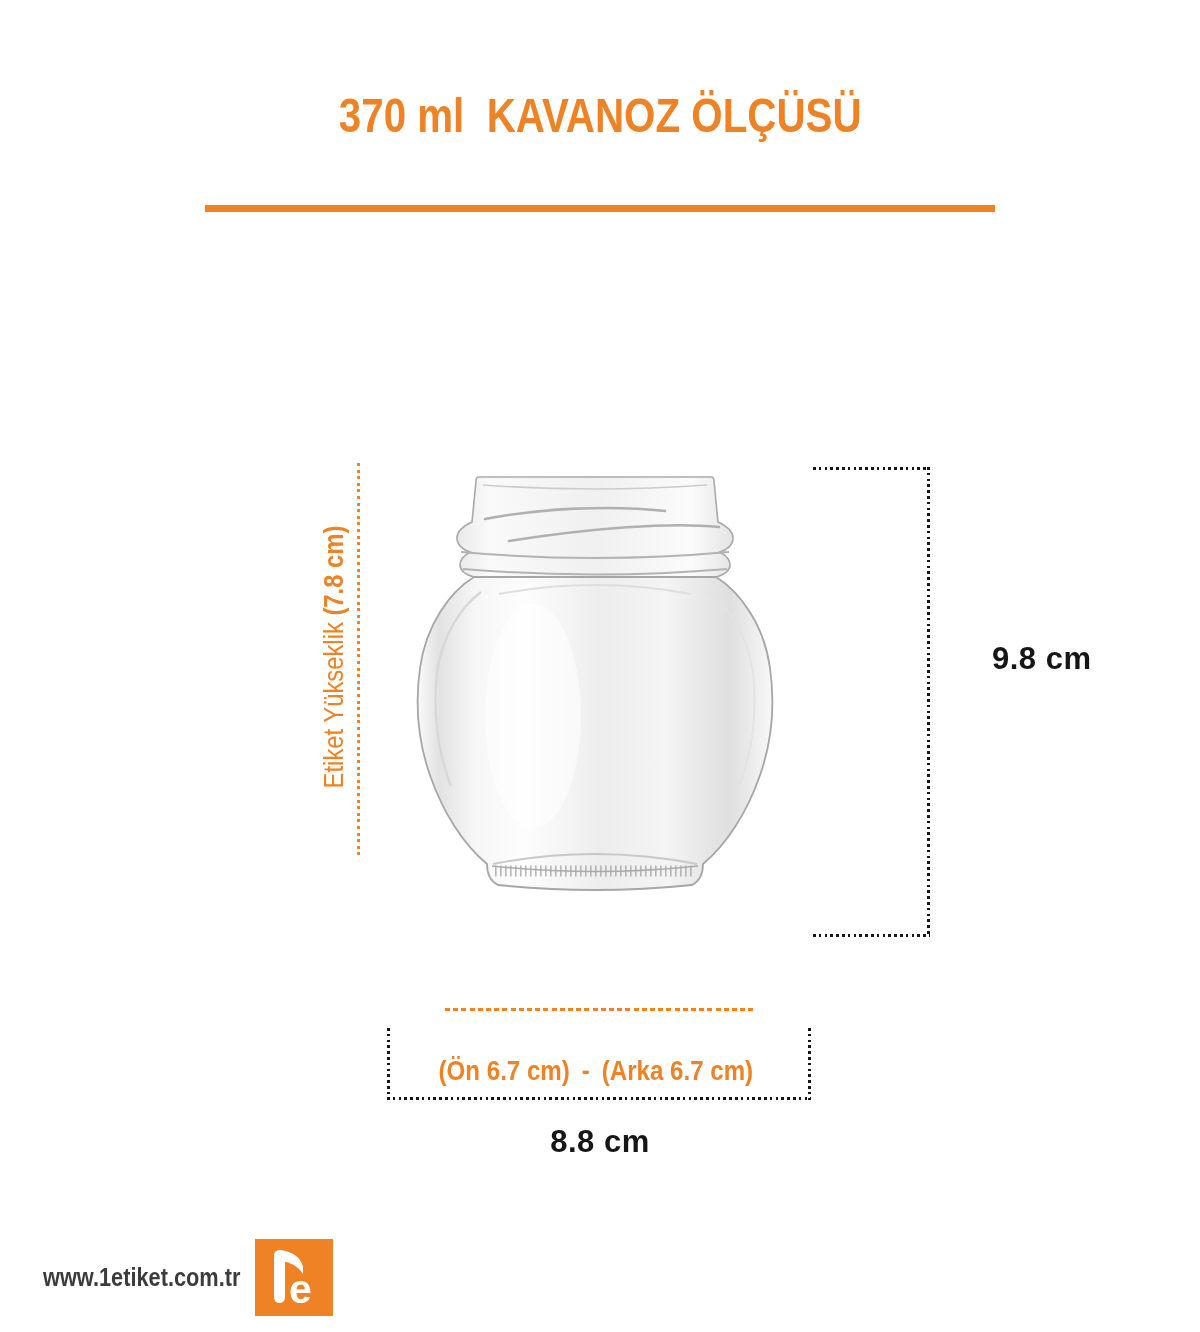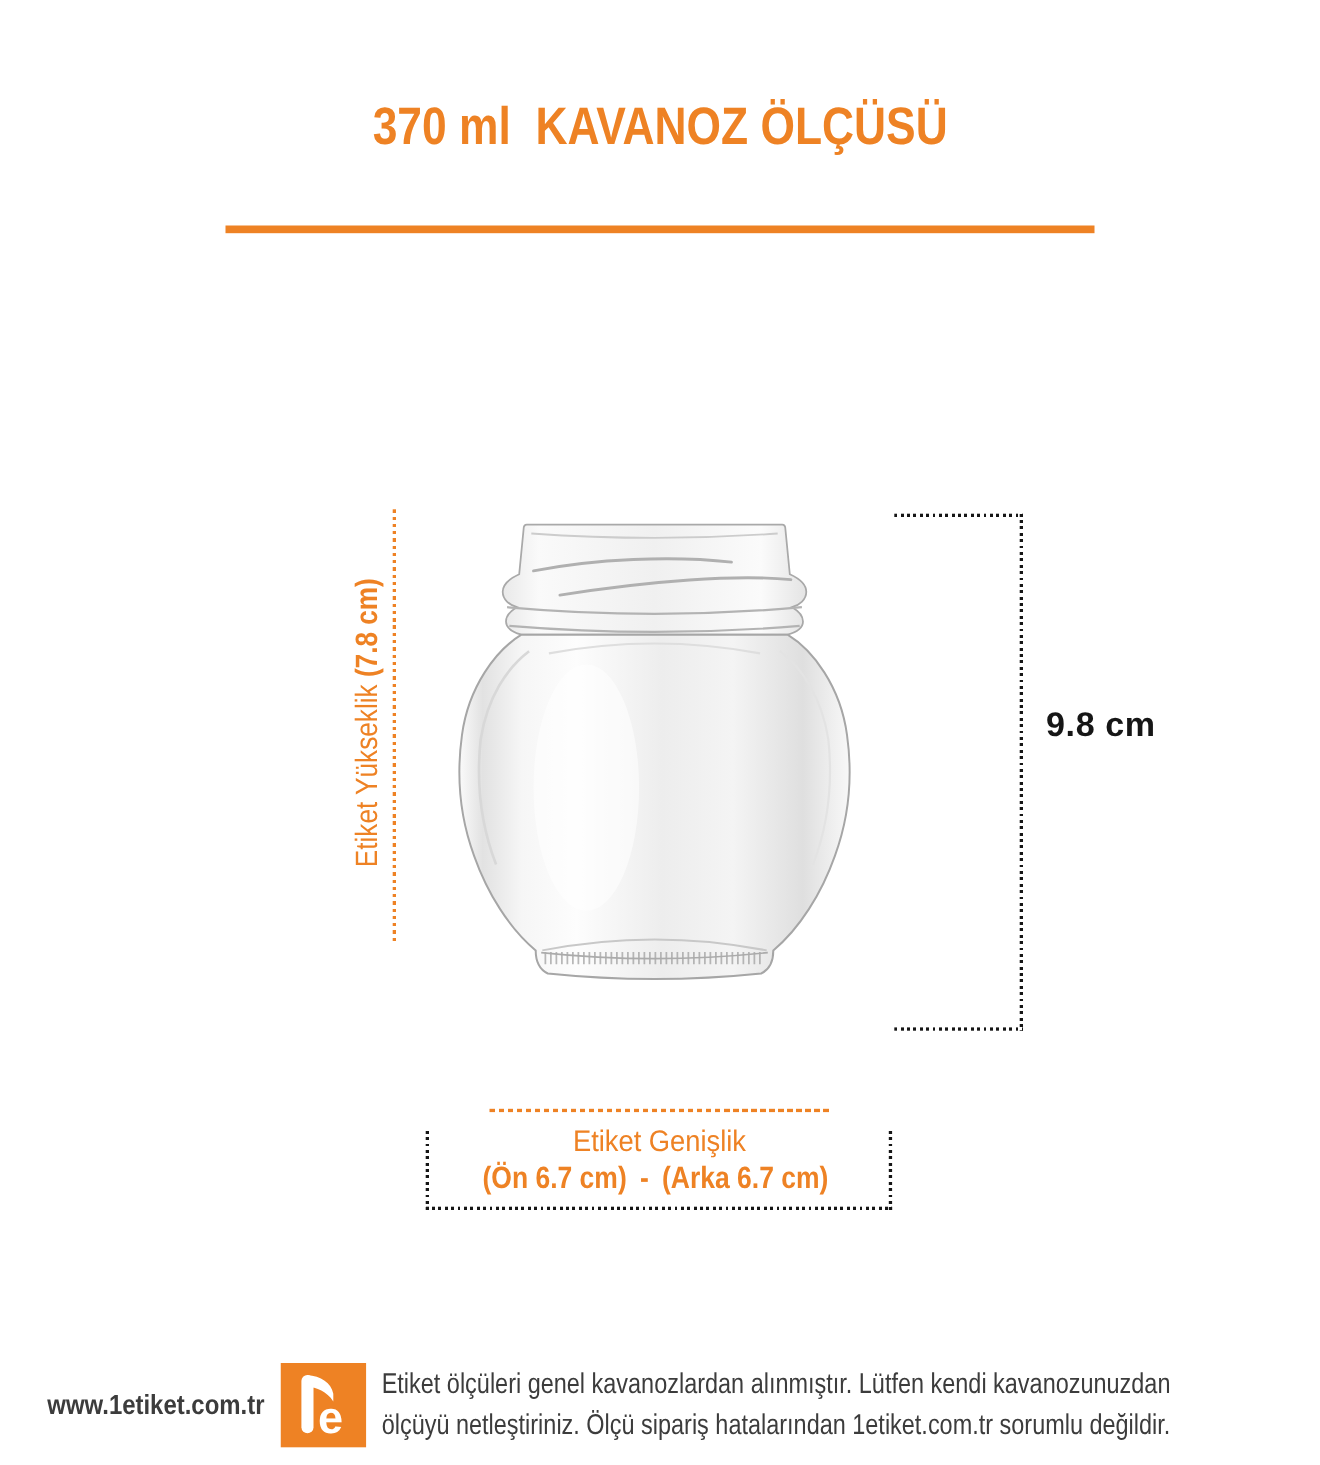--- a/index.html
+++ b/index.html
@@ -112,39 +112,35 @@
     <ellipse cx="120" cy="244" rx="48" ry="112" fill="#ffffff" opacity="0.55"></ellipse>
 
     <path d="M 80,392 Q 182,372 284,392" fill="none" stroke="#c8c8c8" stroke-width="1.8"></path>
     <line x1="82" y1="399" x2="282" y2="399" stroke="#9c9c9c" stroke-width="11" stroke-dasharray="1.6 3.4" opacity="0.7"></line>
     <path d="M 79,394 Q 182,405 285,394" fill="none" stroke="#ababab" stroke-width="1.5"></path>
   </svg>
 
   <div class="dot-h-black" style="left:813px; top:467px; width:117px;"></div>
   <div class="dot-v-black" style="left:927px; top:467px; height:470px;"></div>
   <div class="dot-h-black" style="left:813px; top:934px; width:117px;"></div>
-  <div class="meas" style="left:951px; top:641px;">9.8 cm</div>
+  <div class="meas" style="left:992px; top:641px;">9.8 cm</div>
 
   <div class="dash-h-orange" style="left:445px; top:1008px; width:311px;"></div>
-  <div class="wtitle"><span class="sq" style="--sx:0.92">Etiket Genişlik</span></div>
   <div class="wdetail">
     <span class="sq" style="--sx:0.86"><b>(Ön 6.7 cm)</b><span class="sep">-</span><b>(Arka 6.7 cm)</b></span>
   </div>
 
   <div class="dot-v-black" style="left:387px; top:1028px; height:72px;"></div>
   <div class="dot-v-black" style="left:808px; top:1028px; height:72px;"></div>
   <div class="dot-h-black" style="left:387px; top:1097px; width:424px;"></div>
+  <div class="meas" style="left:390px; top:1124px; width:420px; text-align:center;">8.8 cm</div>
 
   <div class="site"><span class="sq-left" style="--sx:0.87">www.1etiket.com.tr</span></div>
 
   <svg class="logo" viewBox="0 0 78 77" aria-hidden="true">
     <rect x="0" y="0" width="78" height="77" fill="#EE8224"></rect>
     <rect x="19" y="11" width="11" height="53" rx="5.5" fill="#ffffff"></rect>
     <path d="M 24,11 C 37,12 46,18 48,28 L 48,35 C 42,26 33,22 24,22 Z" fill="#ffffff"></path>
     <text x="34" y="64" font-family="Liberation Sans, sans-serif" font-size="41" font-weight="bold" fill="#ffffff">e</text>
   </svg>
 
-  <div class="disclaimer">
-    <span class="sq-left" style="--sx:0.82">Etiket ölçüleri genel kavanozlardan alınmıştır. Lütfen kendi kavanozunuzdan</span><br>
-    <span class="sq-left" style="--sx:0.82">ölçüyü netleştiriniz. Ölçü sipariş hatalarından 1etiket.com.tr sorumlu değildir.</span>
-  </div>
 
 </div>
 
 </body></html>

